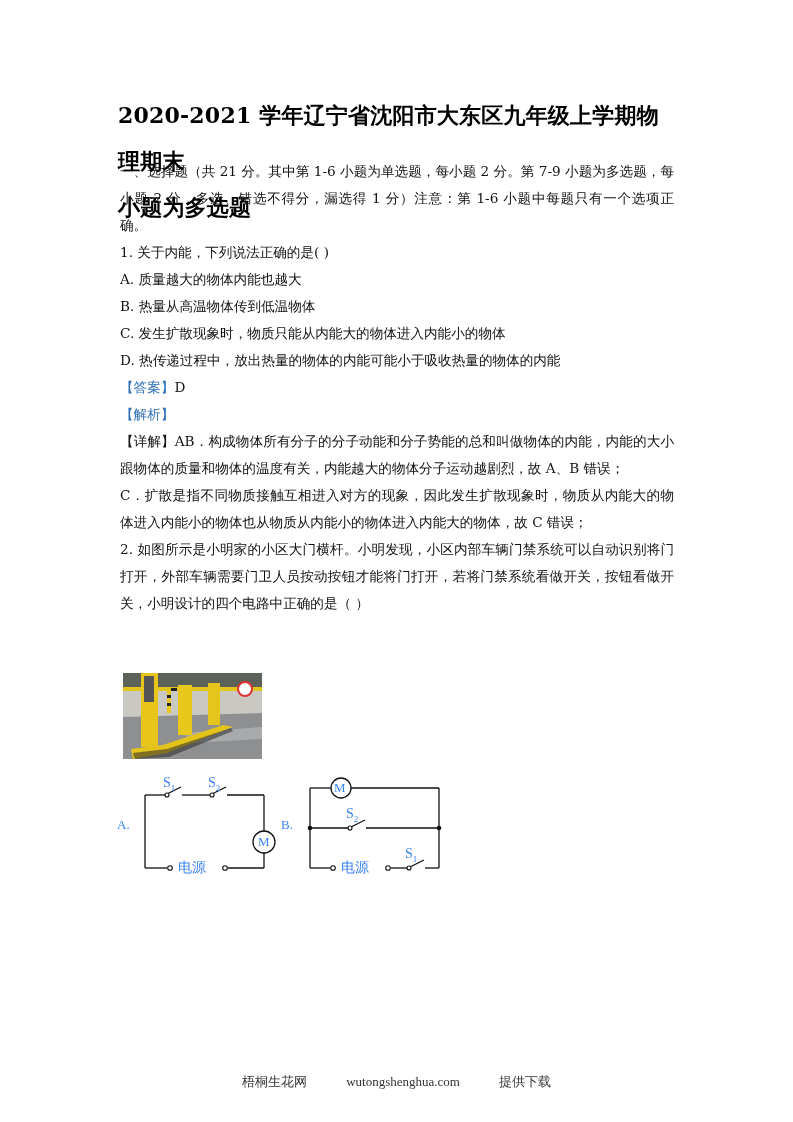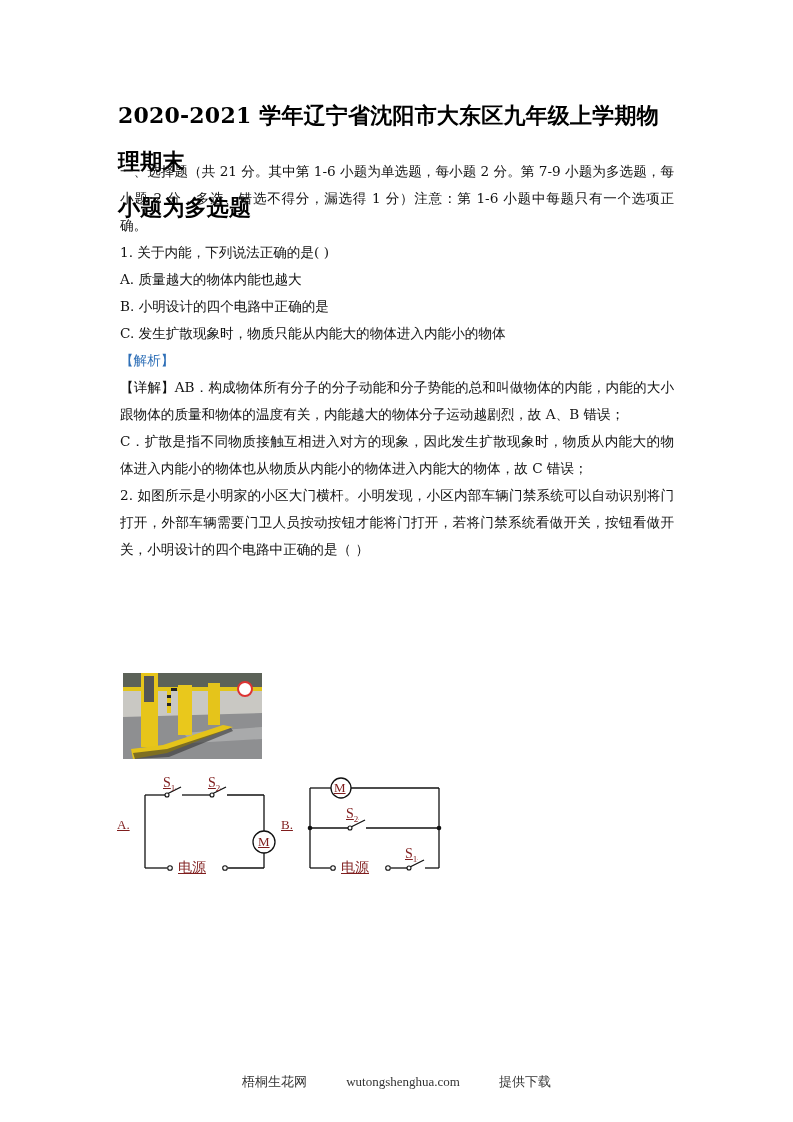--- a/index.html
+++ b/index.html
@@ -8,43 +8,45 @@
   .page { position: absolute; left: 0; top: 0; width: 793px; height: 908px; }
   .title { position: absolute; left: 118px; width: 560px; font-weight: bold;
            font-size: 22px; line-height: 46px; top: 92px; letter-spacing: 0.2px; color: #000; }
   .body { position: absolute; left: 120px; top: 158px; width: 554px; font-size: 13.6px;
           line-height: 27px; }
   .p { margin: 0; text-align: justify; text-align-last: left; }
   .tag { color: #2e6fb7; }
   .photo { position: absolute; left: 123px; top: 673px; width: 139px; height: 86px;
            overflow: hidden; background: #8d9094; }
   .circuit { position: absolute; }
-  .lbl { position: absolute; font-family: "Liberation Serif", serif; font-size: 13px; color: #7f1d1d; text-decoration: underline; }
+  .lbl { position: absolute; font-family: "Liberation Serif", serif; font-size: 13px; color: #3b82f6; }
   .footer { position: absolute; top: 1056px; left: 0; width: 793px; text-align: center;
             font-family: "Liberation Serif", serif; font-size: 13px; color: #333; }
   .footer span { display: inline-block; margin: 17px 18px; }
 </style>
 </head>
 <body>
 
 <div class="page">
 
   <div class="title">
     <div>2020-2021 学年辽宁省沈阳市大东区九年级上学期物理期末</div>
     <div>小题为多选题</div>
   </div>
 
   <div class="body">
     <p class="p">一、选择题（共 21 分。其中第 1-6 小题为单选题，每小题 2 分。第 7-9 小题为多选题，每小题 2 分，多选、错选不得分，漏选得 1 分）注意：第 1-6 小题中每题只有一个选项正确。</p>
 
     <p class="p">1.  关于内能，下列说法正确的是(        )</p>
     <p class="p">A.  质量越大的物体内能也越大</p>
-    <p class="p">B.  小明设计的四个电路中正确的是</p>
+    <p class="p">B.  热量从高温物体传到低温物体</p>
     <p class="p">C.  发生扩散现象时，物质只能从内能大的物体进入内能小的物体</p>
+    <p class="p">D.  热传递过程中，放出热量的物体的内能可能小于吸收热量的物体的内能</p>
 
+    <p class="p"><span class="tag">【答案】</span><span>D</span></p>
     <p class="p"><span class="tag">【解析】</span></p>
     <p class="p"><span>【详解】</span><span>AB．构成物体所有分子的分子动能和分子势能的总和叫做物体的内能，内能的大小跟物体的质量和物体的温度有关，内能越大的物体分子运动越剧烈，故 A、B 错误；</span></p>
     <p class="p">C．扩散是指不同物质接触互相进入对方的现象，因此发生扩散现象时，物质从内能大的物体进入内能小的物体也从物质从内能小的物体进入内能大的物体，故 C 错误；</p>
 
     <p class="p">2.  如图所示是小明家的小区大门横杆。小明发现，小区内部车辆门禁系统可以自动识别将门打开，外部车辆需要门卫人员按动按钮才能将门打开，若将门禁系统看做开关，按钮看做开关，小明设计的四个电路中正确的是（      ）</p>
   </div>
 
   <div class="photo" title="小区大门横杆照片">
     <svg width="139" height="86" viewBox="0 0 139 86">
       <rect x="0" y="0" width="139" height="86" fill="#9a9c9e"></rect>

